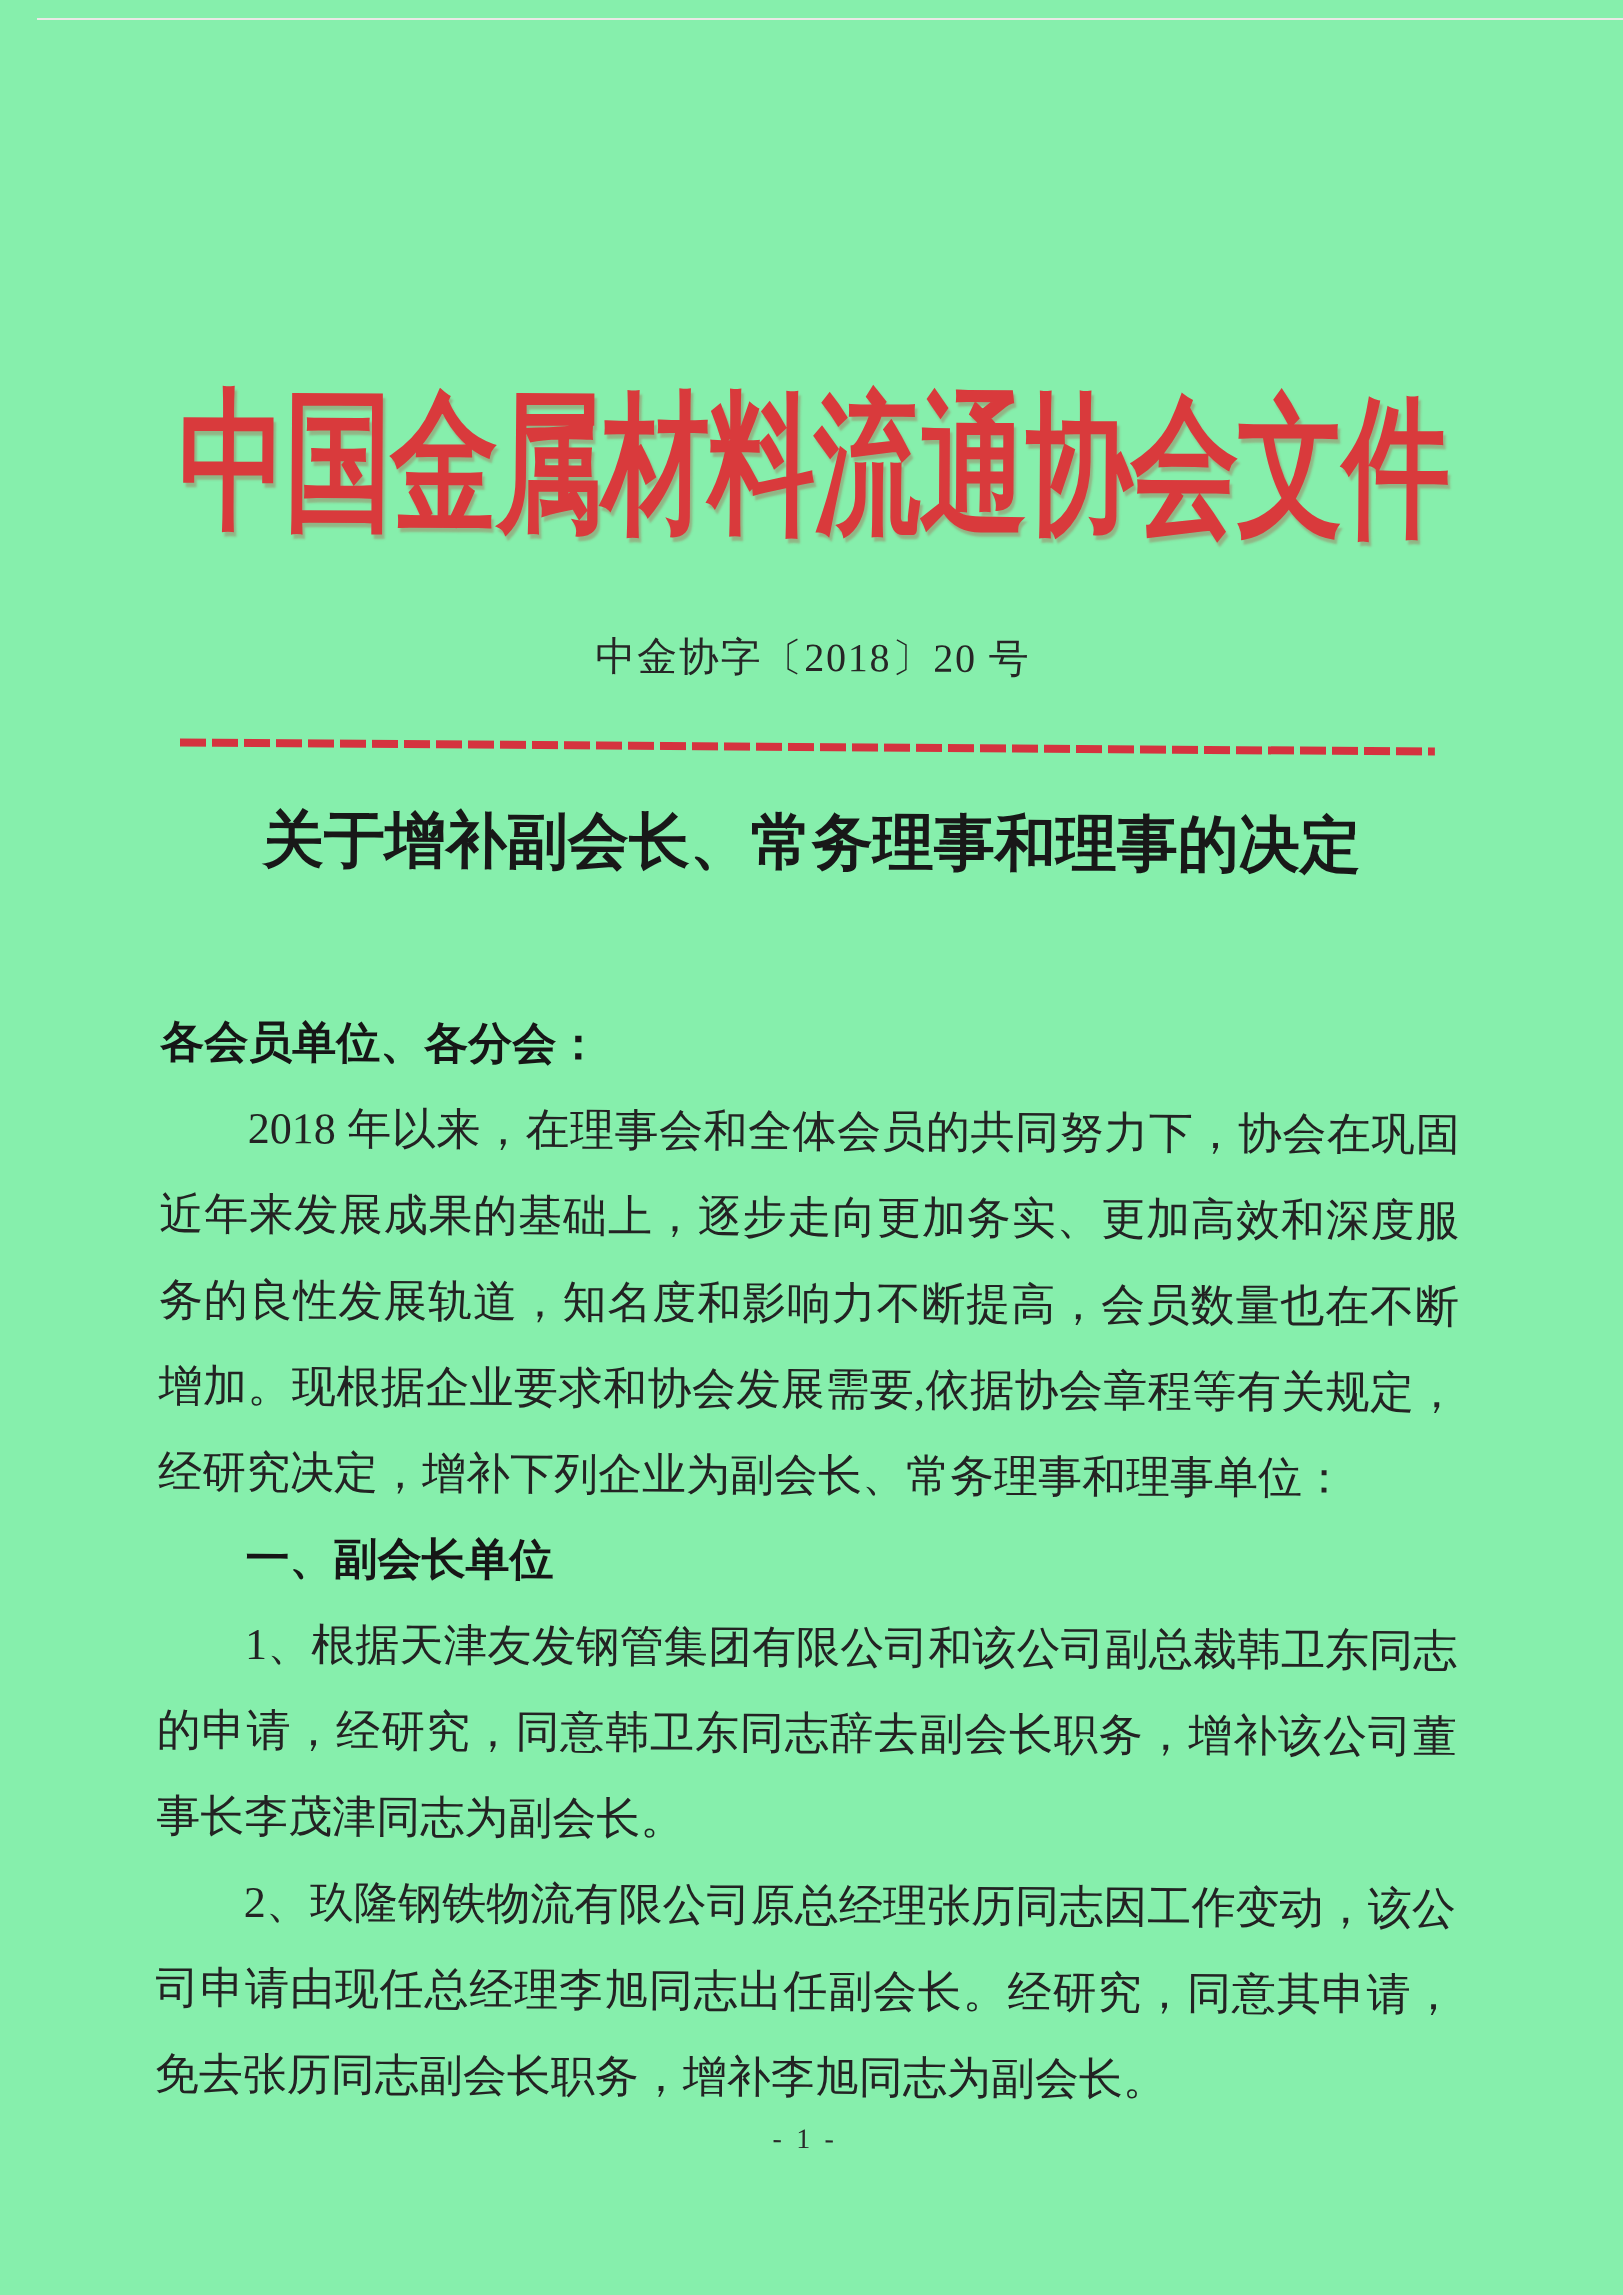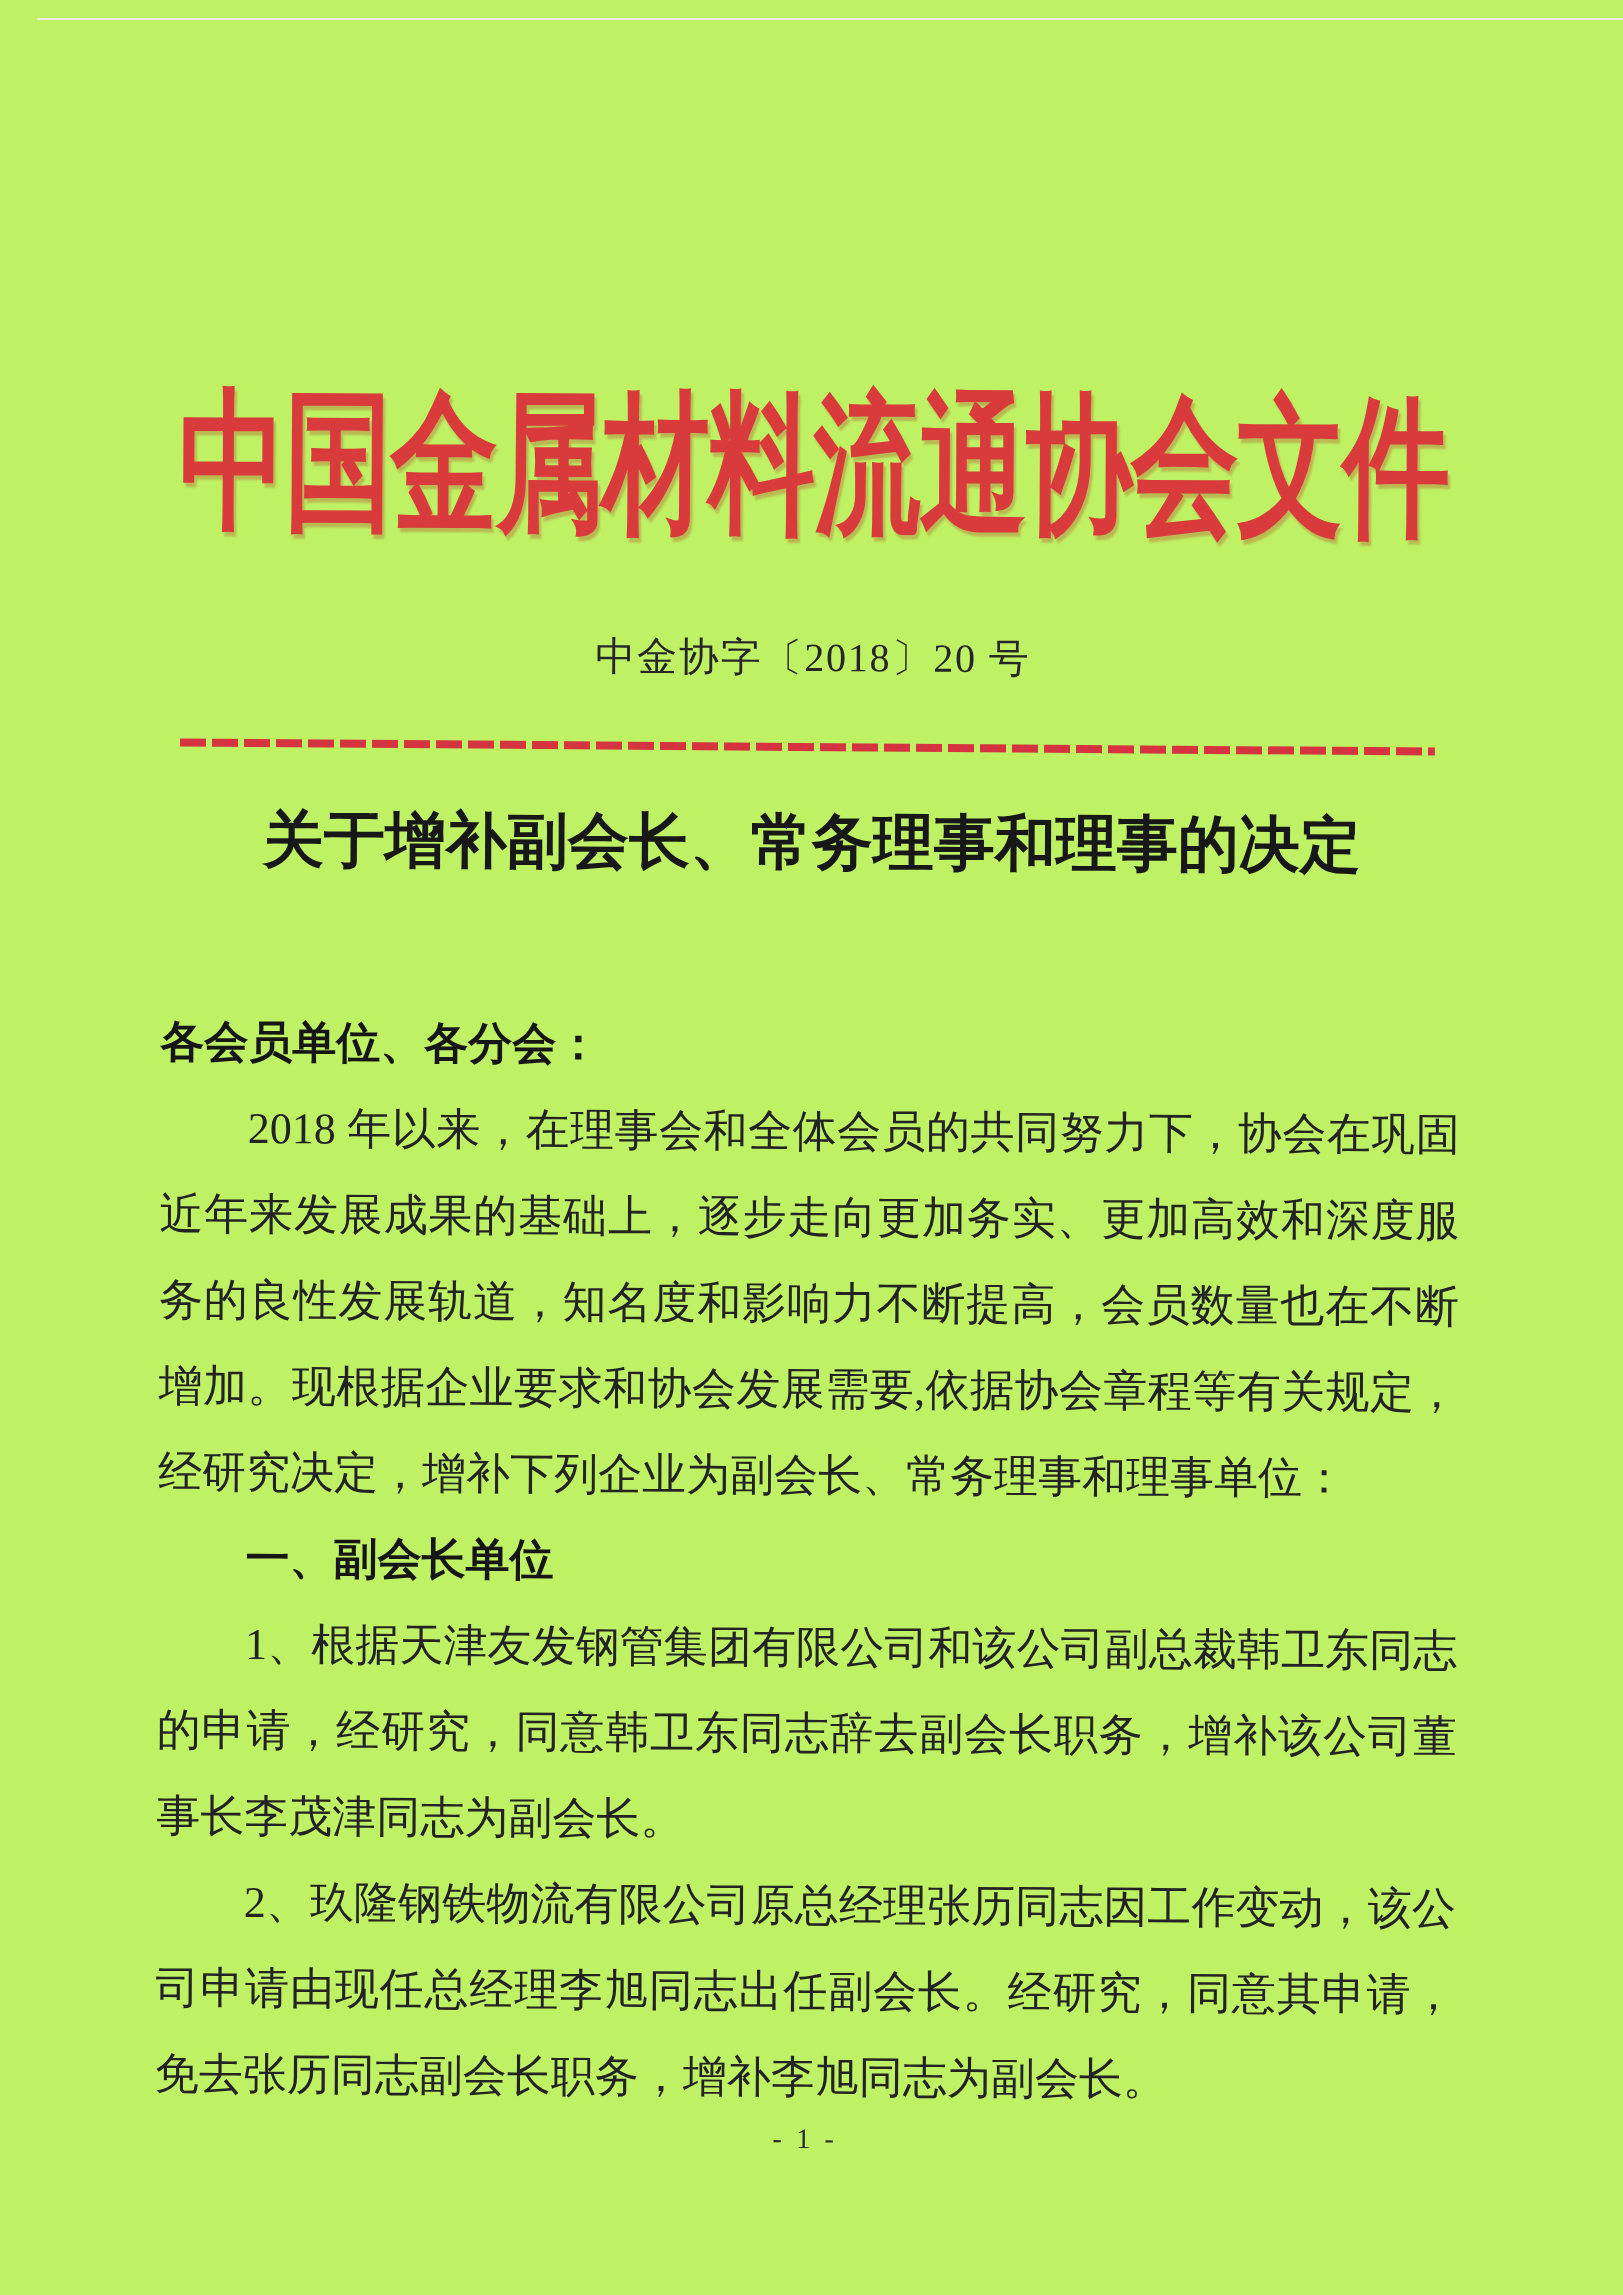--- a/index.html
+++ b/index.html
@@ -1,20 +1,20 @@
 <!DOCTYPE html>
 <html style="font-size:9.8px"><head>
 <meta charset="utf-8">
 <style>
   html,body{margin:0;padding:0;background:#ffffff;}
   .sheet{
     position:relative;
     width:1623px;
     height:2295px;
-    background:#bef264;
+    background:#86efac;
     overflow:hidden;
     font-family:"Liberation Serif", serif;
     color:#1e1e1e;
   }
   .scan-edge{
     position:absolute;
     top:18.4px;left:37px;right:0;
     height:1.2px;
     background:#e9e9e6;
   }

